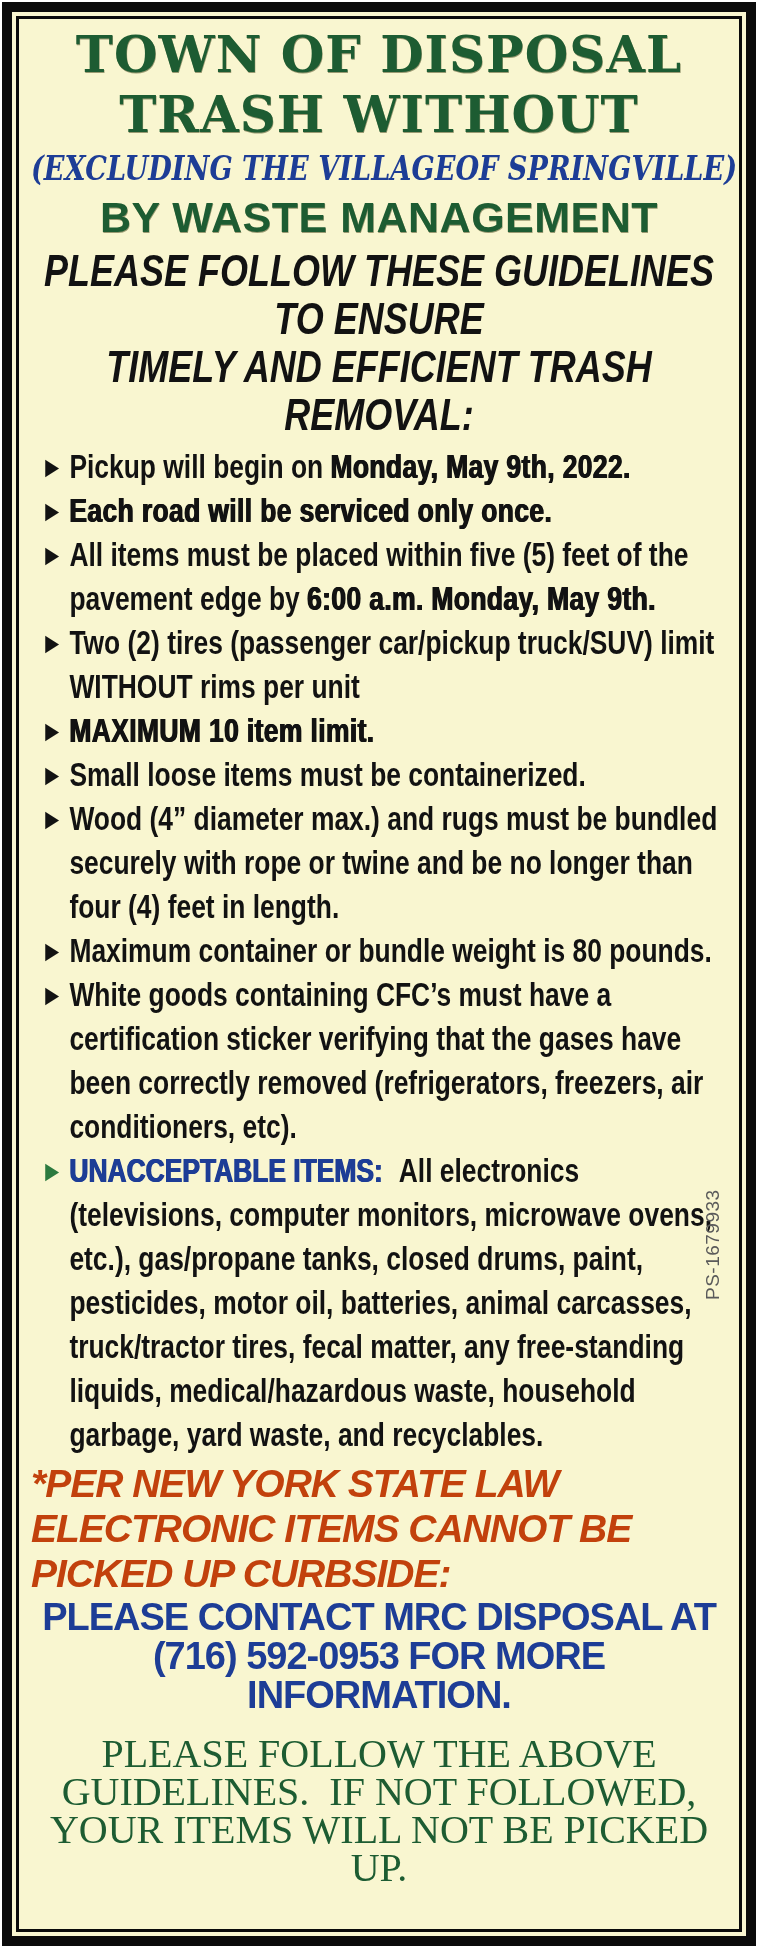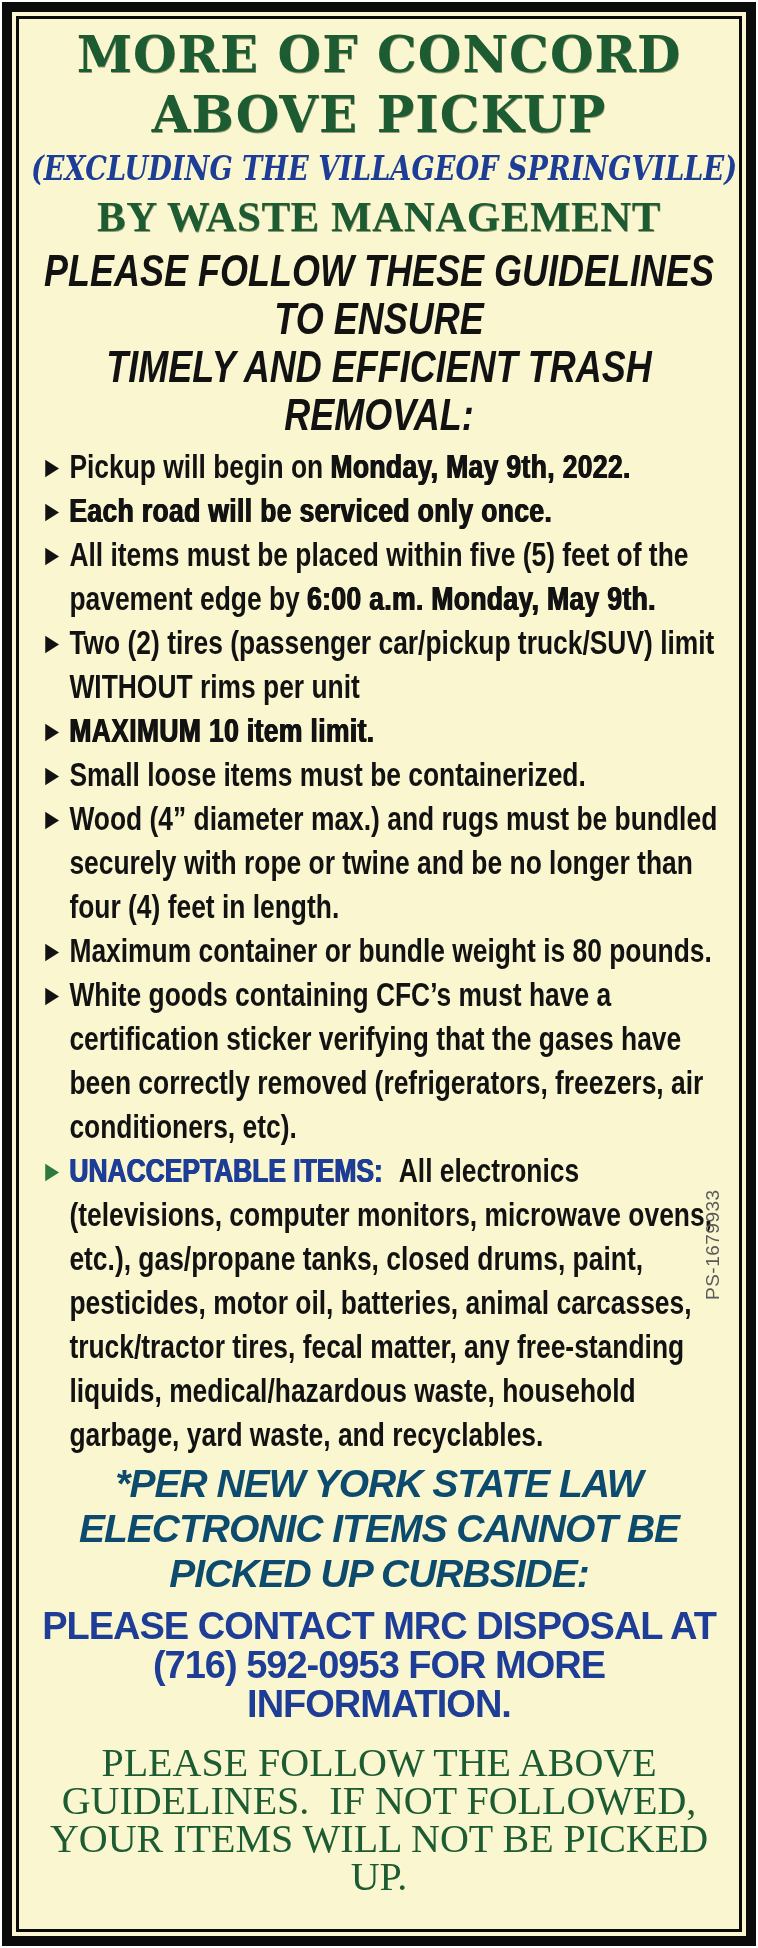--- a/index.html
+++ b/index.html
@@ -40,21 +40,21 @@
     font-size:34px;
     line-height:46px;
     text-align:center;
     width:870px;
     margin-left:-87px;
     transform:scaleX(0.8);
     transform-origin:50% 0;
     white-space:nowrap;
   }
   .provider{
-    font-family:Liberation Serif, serif;
+    font-family:Liberation Sans, sans-serif;
     font-weight:bold;
     color:#1d5c32;
     text-align:center;
     font-size:43px;
     line-height:52px;
     letter-spacing:0.5px;
     text-shadow:0.5px 0.5px 0 #9a9a72;
   }
   .intro{
     font-weight:bold;
@@ -101,35 +101,35 @@
   }
   .seg-blue{
     color:#1d3d96;
     text-shadow:0.7px 0 0 currentColor,-0.7px 0 0 currentColor;
     margin-right:12px;
   }
   
   .electronics{
     font-weight:bold;
     font-style:italic;
-    color:#0c4a6e;
+    color:#c2410c;
     font-size:39px;
     line-height:45px;
-    text-align:center;
+    text-align:left;
     margin-top:4px;
     letter-spacing:-1px;
   }
   .contact{
     font-weight:bold;
     color:#1d3d96;
     font-size:38px;
     line-height:39px;
     text-align:center;
     letter-spacing:-1px;
-    margin-top:11px;
+    margin-top:2px;
   }
   .follow{
     font-family:"Liberation Serif",serif;
     color:#1d5c32;
     font-size:40px;
     line-height:38px;
     text-align:center;
     white-space:pre-wrap;
     margin-top:20px;
   }
@@ -147,22 +147,22 @@
     letter-spacing:0.5px;
   }
 </style>
 </head>
 <body>
 
 <div class="sheet">
   <div class="frame">
 
     <div class="title">
-      <div>MORE OF CONCORD</div>
-      <div>ABOVE PICKUP</div>
+      <div>TOWN OF DISPOSAL</div>
+      <div>TRASH WITHOUT</div>
     </div>
 
     <div class="subtitle">(EXCLUDING THE VILLAGEOF SPRINGVILLE)</div>
 
     <div class="provider">BY WASTE MANAGEMENT</div>
 
     <div class="intro">
       <div>PLEASE FOLLOW THESE GUIDELINES TO ENSURE</div>
       <div>TIMELY AND EFFICIENT TRASH REMOVAL:</div>
     </div>

